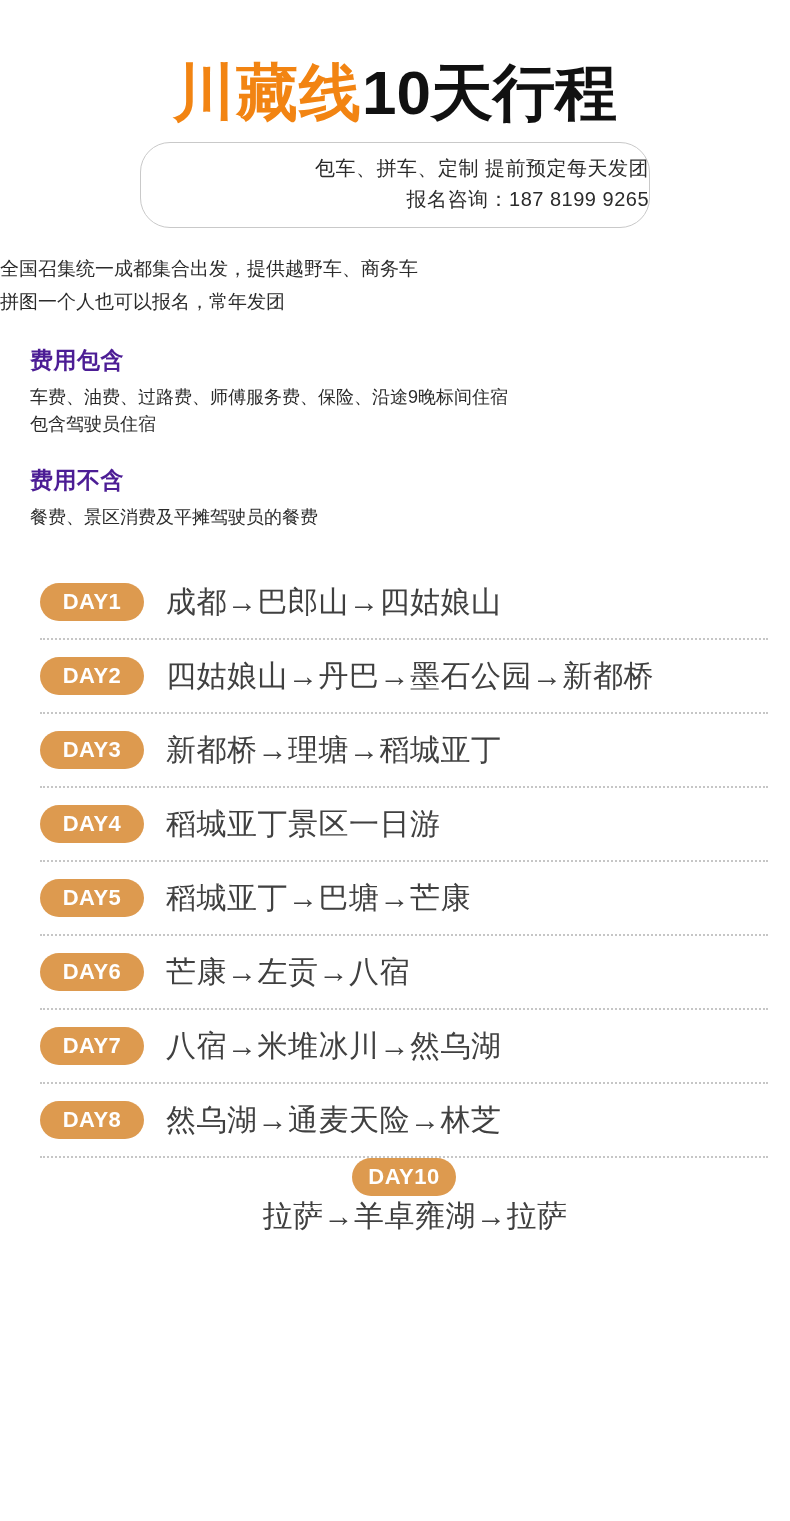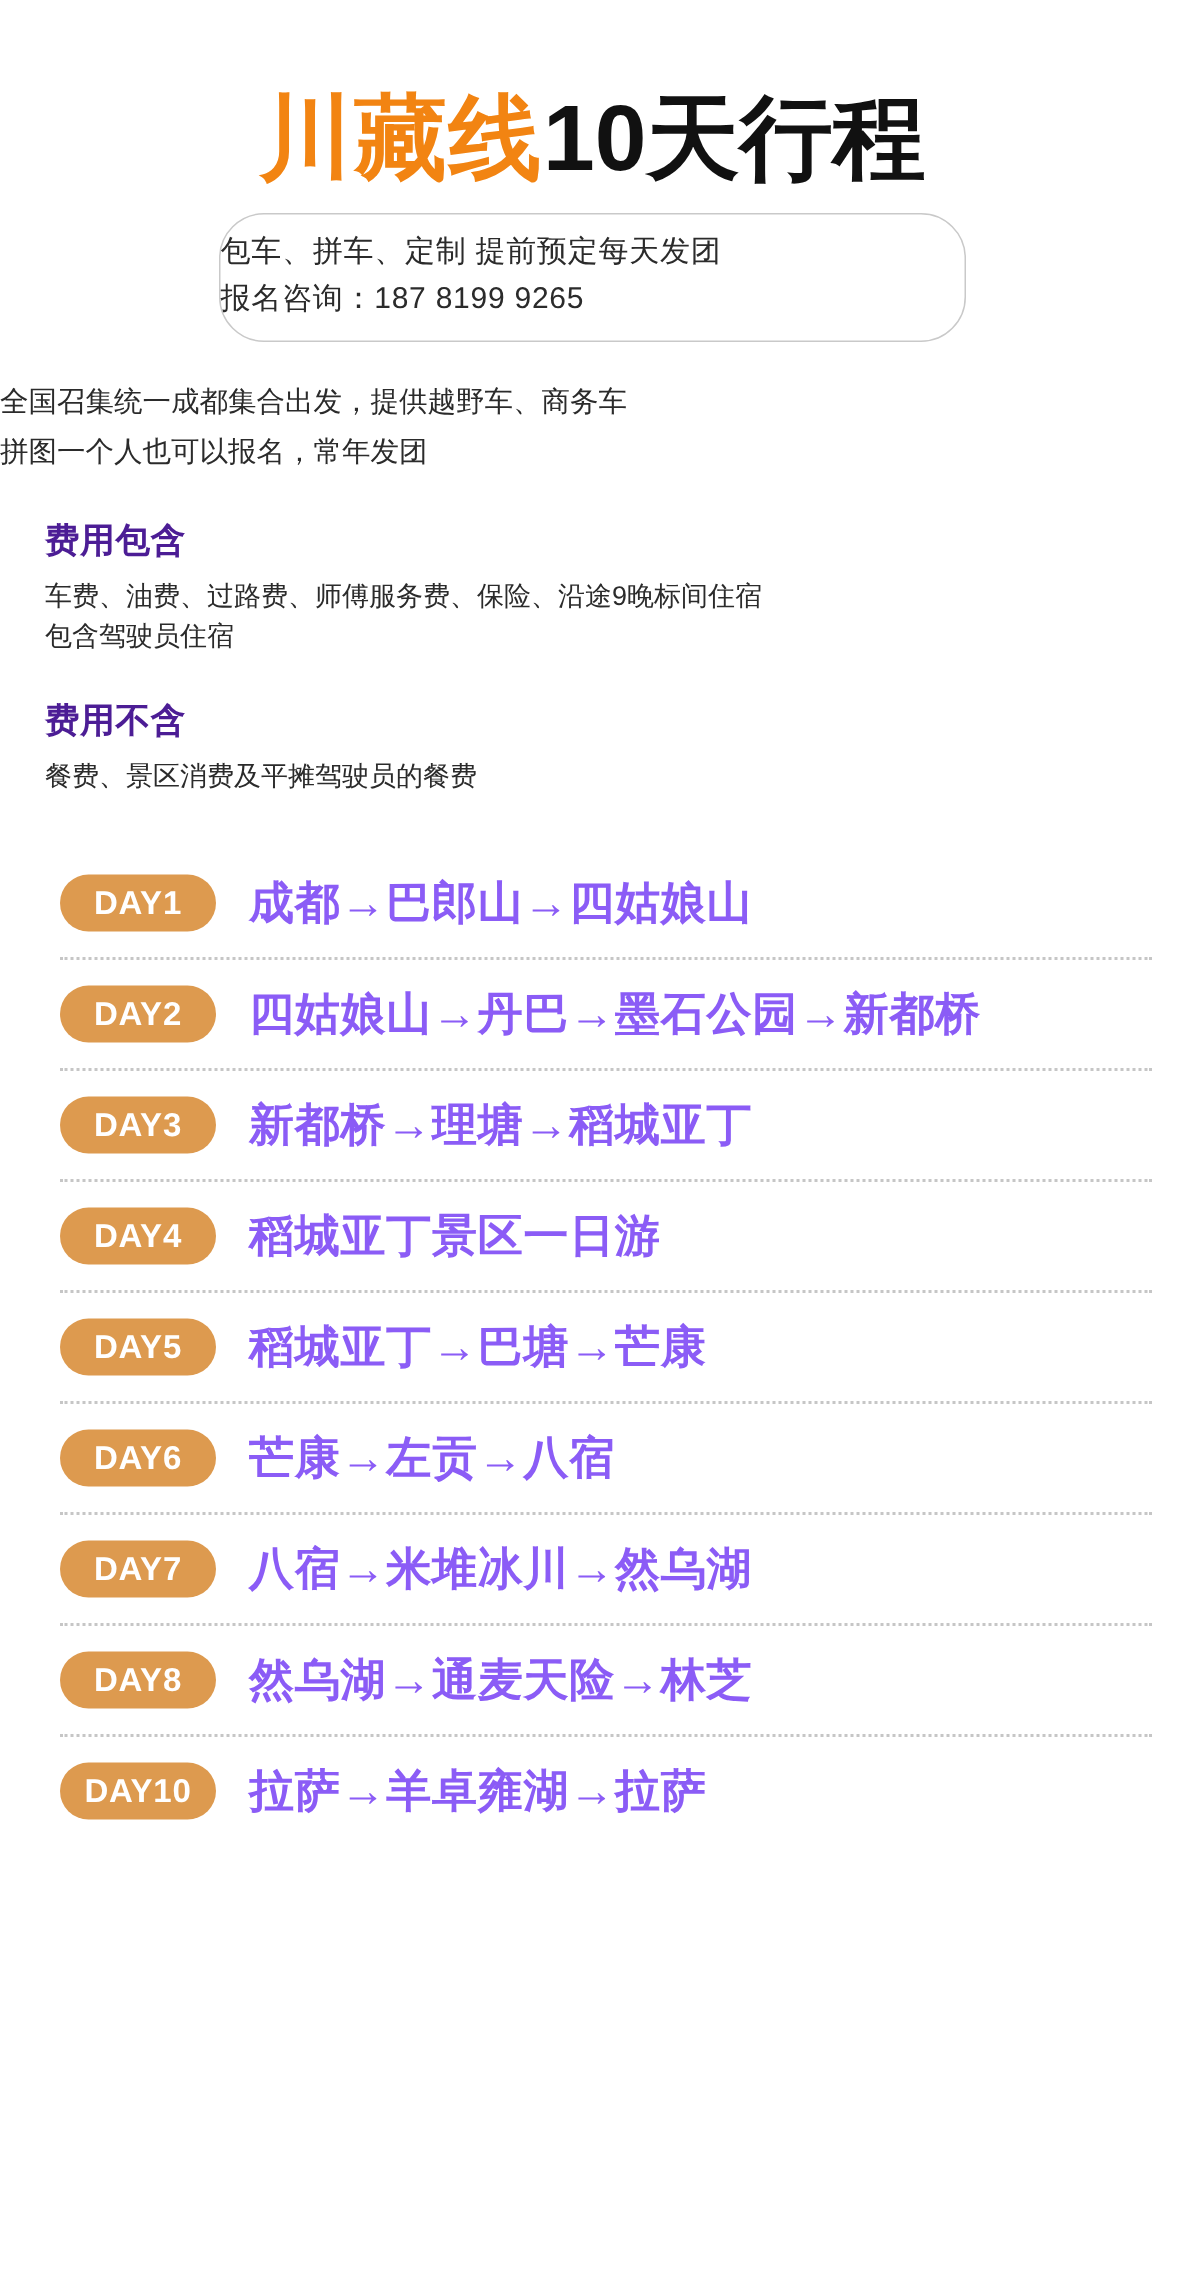--- a/index.html
+++ b/index.html
@@ -40,22 +40,22 @@
     font-size: 62px;
     font-weight: bold;
     letter-spacing: 0px;
   }
 
   .contact-box {
     width: 496px;
     margin: 18px auto 16px auto;
     border: 1.5px solid #c9c9c9;
     border-radius: 30px;
-    padding: 10px 0 12px 0;
-    text-align: left;
+    padding: 10px 0 12px 12px;
+    text-align: right;
   }
   .contact-line {
     font-size: 20px;
     color: #2b2b2b;
     line-height: 1.55;
     letter-spacing: 0.5px;
   }
 
   .intro {
     margin-top: 24px;
@@ -89,41 +89,42 @@
     padding: 0 22px 0 40px;
   }
   .day-row {
     display: flex;
     align-items: center;
     height: 72px;
     border-bottom: 2px dotted #c6c6c6;
   }
   .day-row:last-child {
     border-bottom: none;
+    flex-direction: column;
   }
   .day-badge {
     flex: 0 0 auto;
     width: 104px;
     height: 38px;
     background: #dd9a4f;
     border-radius: 19px;
     color: #ffffff;
     font-size: 22px;
     font-weight: bold;
     letter-spacing: 0.5px;
     display: flex;
     align-items: center;
     justify-content: center;
     box-sizing: border-box;
   }
   .day-route {
     margin-left: 22px;
     font-size: 30px;
-    font-weight: bold;
-    color: #8b5cf6;
+    font-weight: normal;
+    color: #404040;
     letter-spacing: 0.5px;
     white-space: nowrap;
   }
 </style>
 </head>
 <body>
 
 <div class="page">
 
   <div class="title-row">

